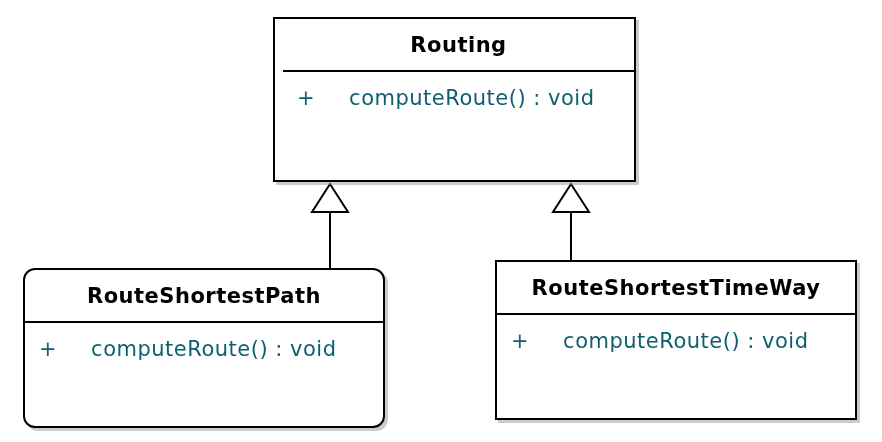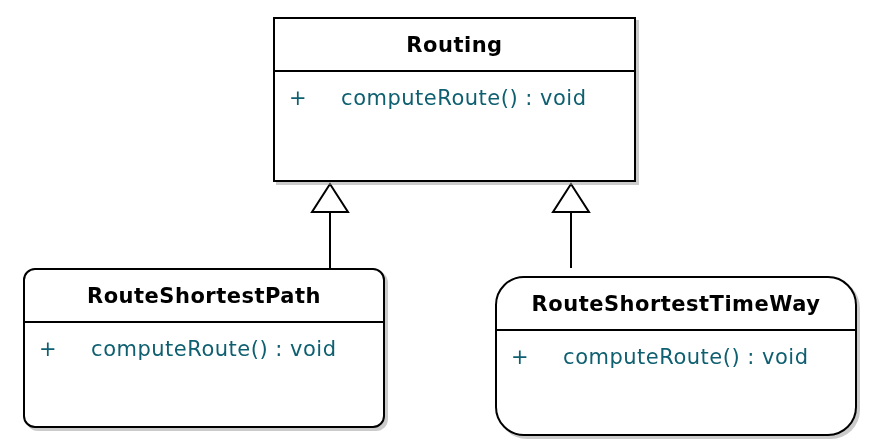--- a/index.html
+++ b/index.html
@@ -23,23 +23,23 @@
     height: 442px;
     pointer-events: none;
   }
   .class-box {
     position: absolute;
     box-sizing: border-box;
     background: #ffffff;
     border: 2px solid #000000;
     box-shadow: 3px 3px 0 rgba(140,140,140,0.45);
   }
-  .class-box.routing      { left: 273px; top: 17px;  width: 363px; height: 165px; }
+  .class-box.routing      { left: 273px; top: 17px;  width: 363px; height: 165px; padding-left: 8px; }
   .class-box.shortestpath { left: 23px;  top: 268px; width: 362px; height: 160px; border-radius: 12px; }
-  .class-box.timeway      { left: 495px; top: 276px; width: 362px; height: 160px; border-radius: 29px; }
+  .class-box.timeway      { left: 495px; top: 260px; width: 362px; height: 160px; }
 
   .class-header {
     box-sizing: border-box;
     height: 53px;
     border-bottom: 2px solid #000000;
     display: flex;
     align-items: center;
     justify-content: center;
     font-weight: bold;
     font-size: 21px;

